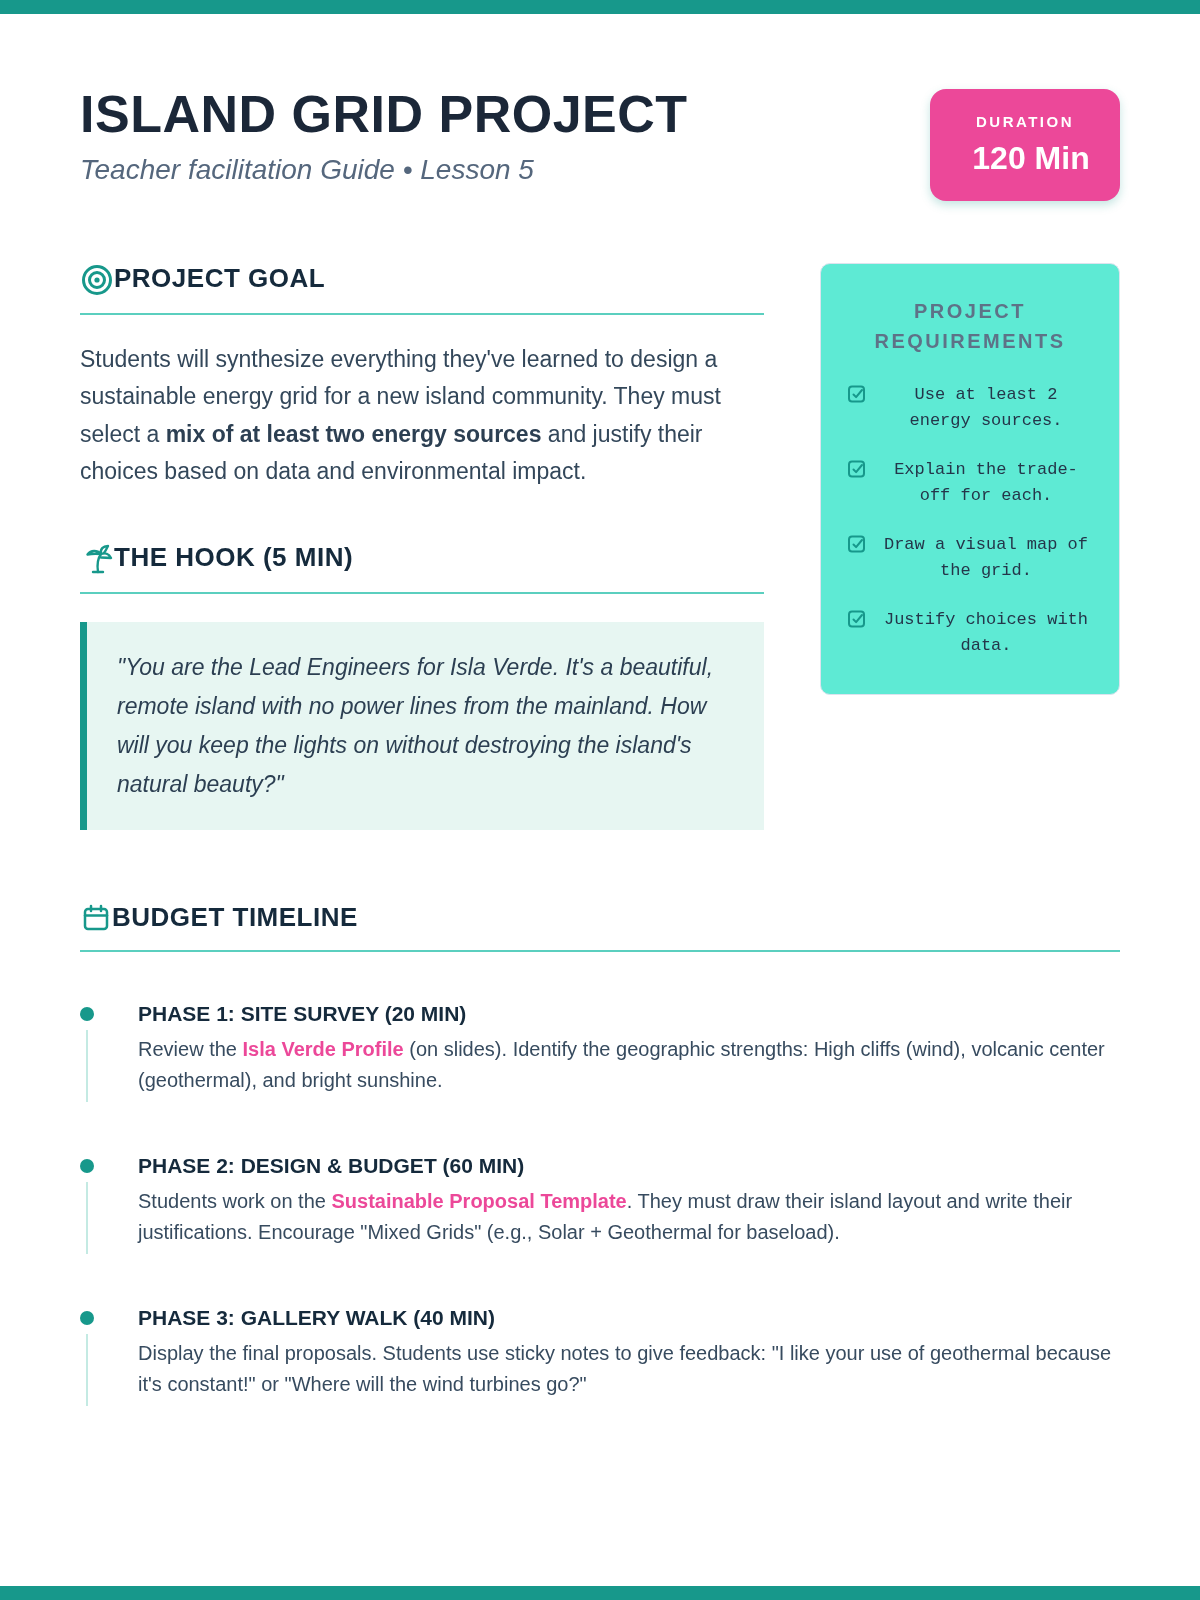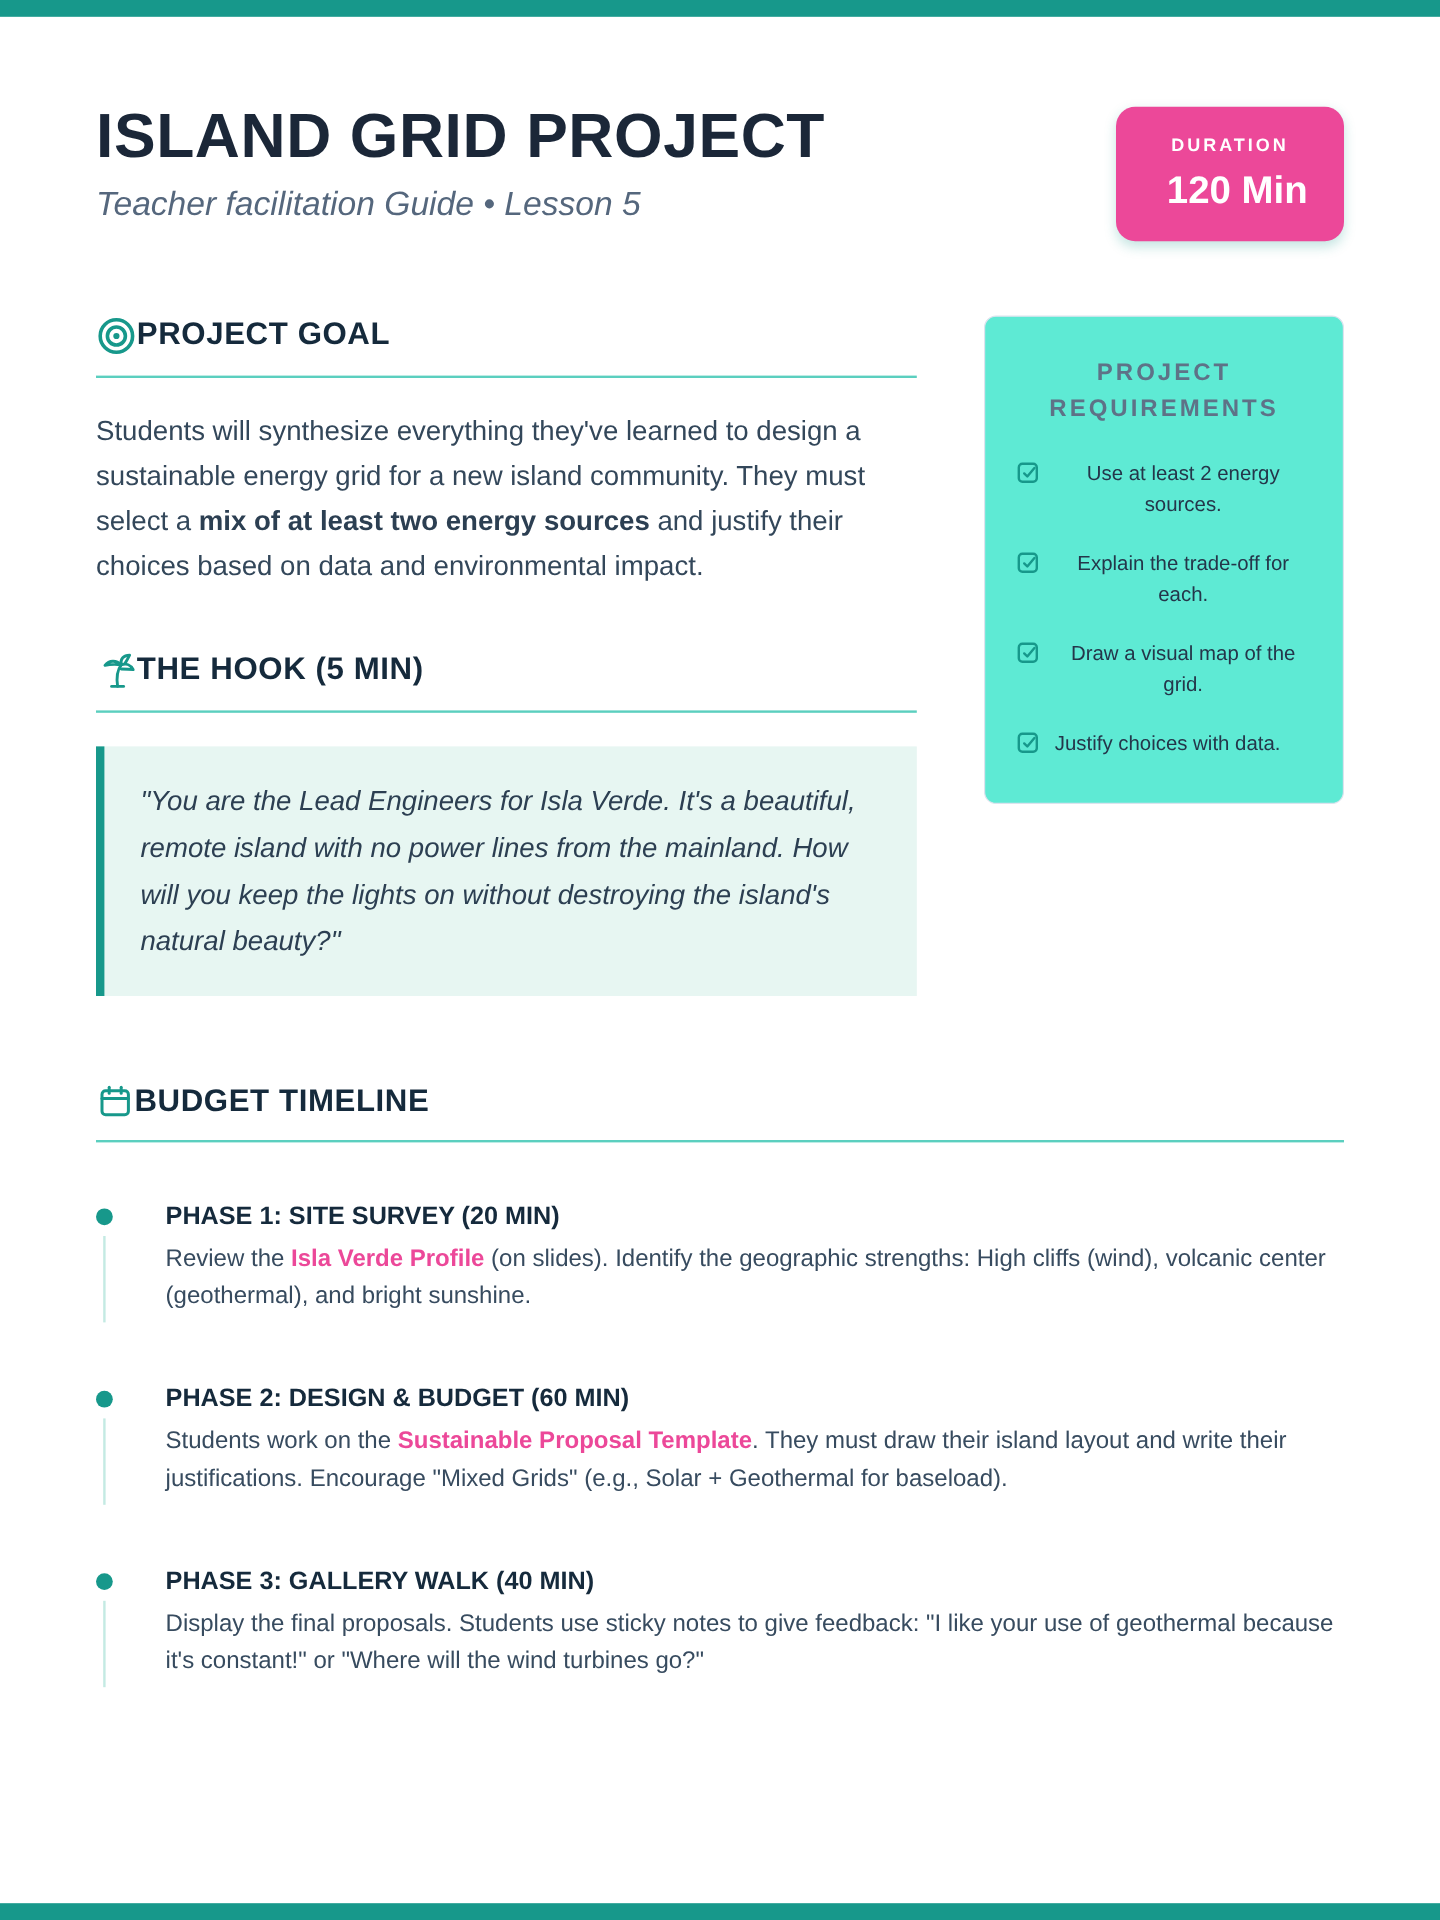--- a/index.html
+++ b/index.html
@@ -92,21 +92,21 @@
     text-align: center;
   }
   .sidebar-title {
     font-size: 20px;
     font-weight: bold;
     letter-spacing: 2.5px;
     color: #5e7287;
     line-height: 1.5;
   }
   .req-list { list-style: none; margin-top: 26px; display: flex; flex-direction: column; gap: 24px; }
-  .req-item { display: flex; gap: 12px; align-items: flex-start; }
+  .req-item { display: flex; gap: 12px; align-items: flex-start; font-family: Liberation Mono, monospace; }
   .req-item .icon { flex: 0 0 auto; margin-top: 2px; }
   .req-label { font-size: 17px; line-height: 1.5; color: #24364a; }
 
   
   .timeline-section { margin-top: 72px; }
   .phases { margin-top: 50px; }
   .phase { position: relative; padding-left: 58px; margin-bottom: 58px; }
   .phase:last-child { margin-bottom: 0; }
   .phase-dot {
     position: absolute;

